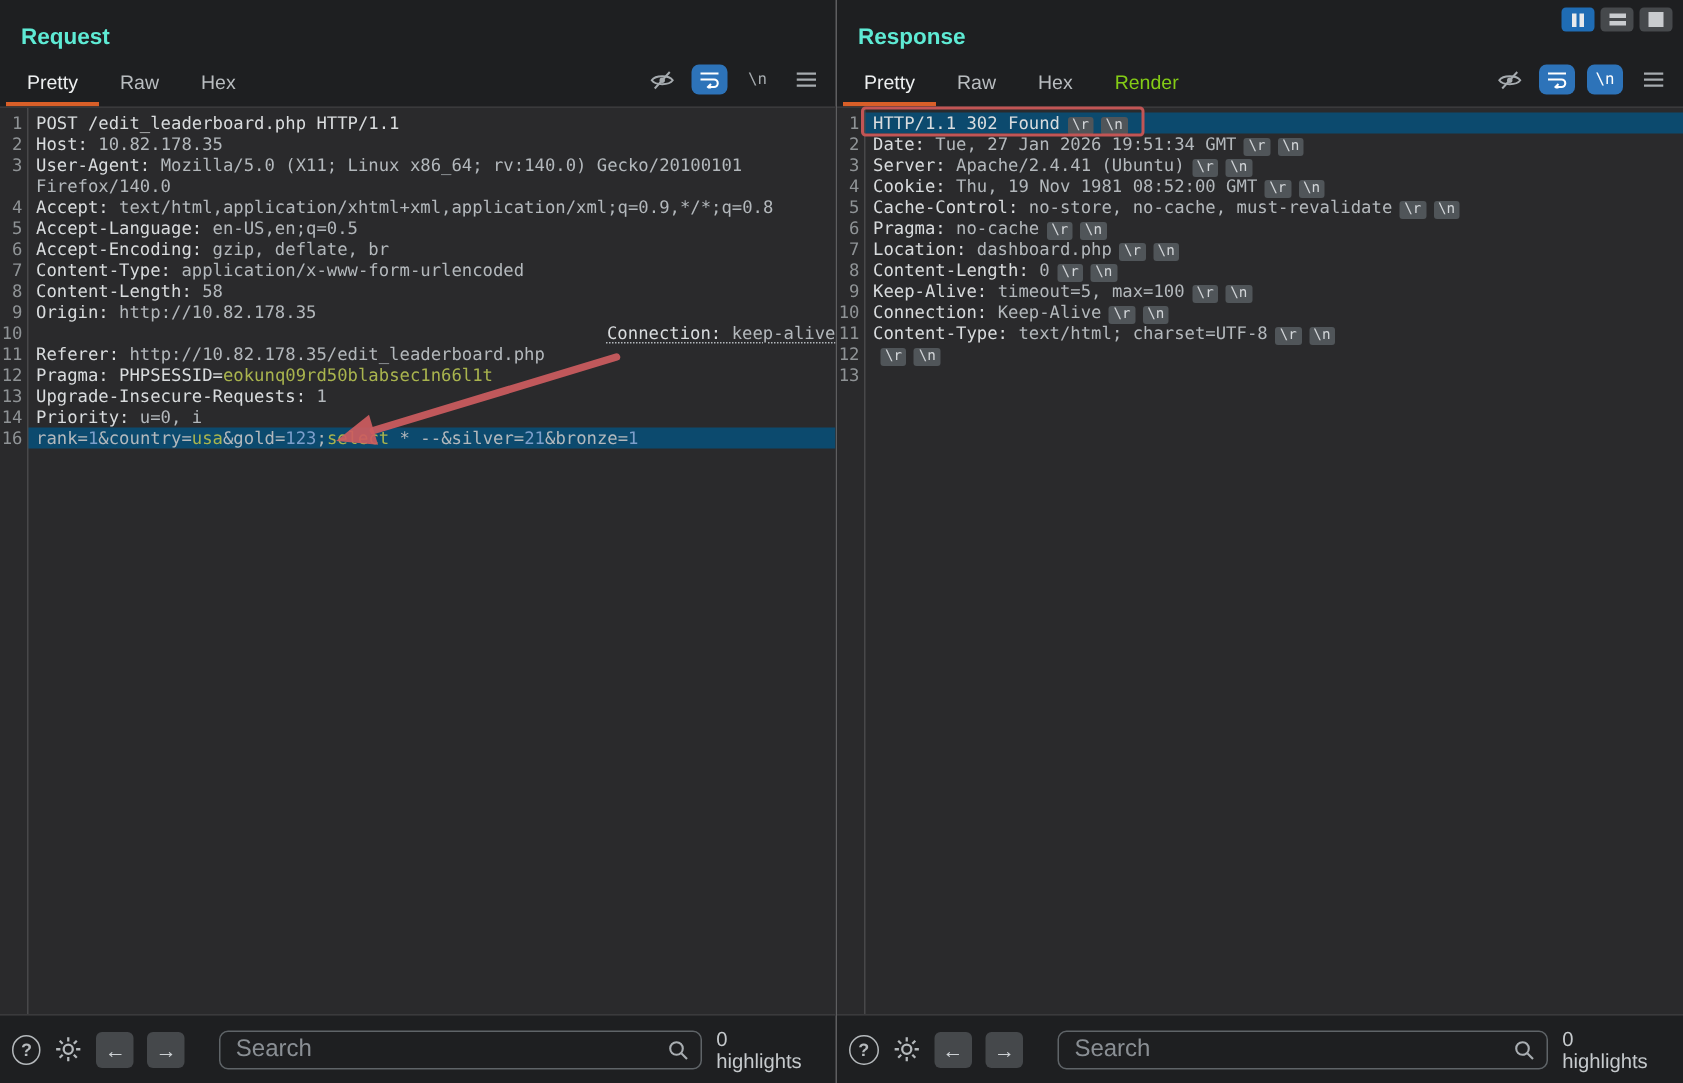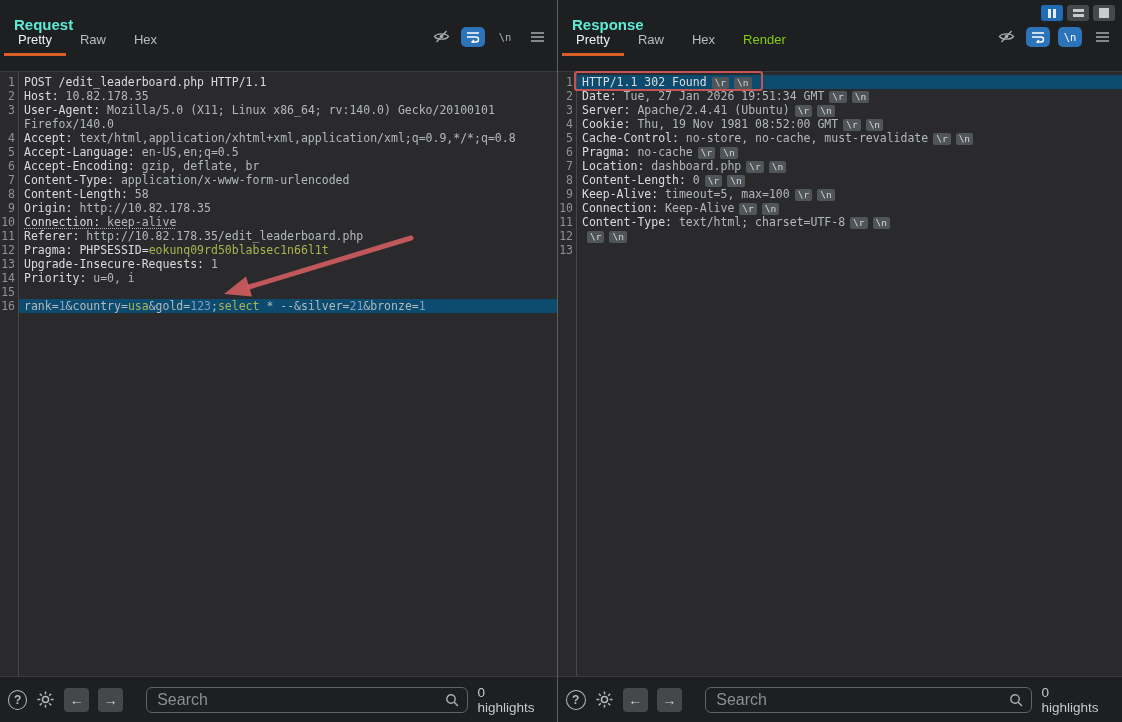--- a/index.html
+++ b/index.html
@@ -4,39 +4,39 @@
 <style>
   html,body{margin:0;padding:0;width:1122px;height:722px;overflow:hidden;}
   body{background:#131315;font-family:"Liberation Sans",sans-serif;position:relative;}
   #app{display:flex;width:1122px;height:722px;}
   .panel{background:#1e1f21;display:flex;flex-direction:column;position:relative;}
   #panel-req{width:557px;border-right:1px solid #5e5e60;}
   #panel-resp{flex:1;}
   
   .panel-header{height:71px;position:relative;flex:0 0 71px;}
   .title{position:absolute;top:16px;left:14px;font-size:15px;font-weight:bold;color:#5eead4;}
-  .tabbar{position:absolute;left:4px;right:8px;bottom:15px;display:flex;}
+  .tabbar{position:absolute;left:4px;right:8px;bottom:0;display:flex;align-items:flex-end;}
   .tab{padding:7px 14px 9px;font-size:13px;color:#b9bdc0;cursor:default;}
   .tab.active{color:#eef0f1;border-bottom:3px solid #d95f28;padding-bottom:6px;}
   .tab.disabled{color:#84cc16;}
   .view-icons{margin-left:auto;display:flex;gap:8px;align-items:center;padding-bottom:8px;}
   .icon-btn{min-width:24px;height:20px;border-radius:5px;display:flex;align-items:center;justify-content:center;color:#a6abaf;font-family:"DejaVu Sans Mono",monospace;font-size:10.5px;}
   .icon-btn.active{background:#2d73b9;color:#ffffff;}
   
   .editor{flex:1;background:#2a2a2c;border-top:1px solid #3a3a3c;border-bottom:1px solid #3a3a3c;padding-top:3px;overflow:hidden;position:relative;font-family:"DejaVu Sans Mono",monospace;font-size:11.5px;}
   .gutter-line{position:absolute;left:18px;top:0;bottom:0;width:1px;background:#48484a;}
   .code-line{display:flex;height:14px;line-height:14px;white-space:pre;}
   .lnum{flex:0 0 15px;text-align:right;padding-right:3px;color:#8f9396;}
   .ltext{flex:1;padding-left:6px;color:#b3b8bc;}
   .code-line.sel .ltext{background:#0c4a6e;}
   .tk-b{color:#d9dcde;}
   .tk-v{color:#b3b8bc;}
   .tk-s{color:#a9b44e;}
   .tk-n{color:#7d9fcb;}
-  .u-dot{text-decoration:underline dotted;text-underline-offset:2px;}
+  .u-dot{text-decoration:underline dotted;text-underline-offset:2px;text-align:right;}
   .badge{display:inline-block;background:#505559;color:#d3d6d9;border-radius:2px;padding:0 3px;margin-left:5px;font-size:9.5px;height:12px;line-height:12px;}
   
   .footer{flex:0 0 45px;display:flex;align-items:center;padding:0 12px 0 8px;gap:9px;}
   .help-icon{width:18px;height:18px;border:1.5px solid #b5b9bc;border-radius:50%;color:#b5b9bc;font-size:12px;font-weight:bold;display:flex;align-items:center;justify-content:center;}
   .gear-icon{color:#b5b9bc;display:flex;align-items:center;}
   .nav-btn{width:26px;height:24px;background:#45484b;border-radius:4px;color:#cdd1d4;display:flex;align-items:center;justify-content:center;font-size:14px;}
   .searchbox{width:335px;height:26px;border:1px solid #5f6468;border-radius:6px;display:flex;align-items:center;padding:0 8px;box-sizing:border-box;margin-left:14px;}
   .searchbox input{flex:1;background:transparent;border:none;outline:none;color:#d0d3d6;font-size:16px;font-family:"Liberation Sans",sans-serif;}
   .searchbox input::placeholder{color:#8a8f94;}
   .mag-icon{color:#a9aeb2;display:flex;align-items:center;}
@@ -97,21 +97,20 @@
         <div class="code-line"><span class="lnum">5</span><span class="ltext"><span class="tk-b">Accept-Language:</span><span class="tk-v"> en-US,en;q=0.5</span></span></div>
         <div class="code-line"><span class="lnum">6</span><span class="ltext"><span class="tk-b">Accept-Encoding:</span><span class="tk-v"> gzip, deflate, br</span></span></div>
         <div class="code-line"><span class="lnum">7</span><span class="ltext"><span class="tk-b">Content-Type:</span><span class="tk-v"> application/x-www-form-urlencoded</span></span></div>
         <div class="code-line"><span class="lnum">8</span><span class="ltext"><span class="tk-b">Content-Length:</span><span class="tk-v"> 58</span></span></div>
         <div class="code-line"><span class="lnum">9</span><span class="ltext"><span class="tk-b">Origin:</span><span class="tk-v"> http://10.82.178.35</span></span></div>
         <div class="code-line"><span class="lnum">10</span><span class="ltext u-dot"><span class="tk-b">Connection:</span><span class="tk-v"> keep-alive</span></span></div>
         <div class="code-line"><span class="lnum">11</span><span class="ltext"><span class="tk-b">Referer:</span><span class="tk-v"> http://10.82.178.35/edit_leaderboard.php</span></span></div>
         <div class="code-line"><span class="lnum">12</span><span class="ltext"><span class="tk-b">Pragma:</span><span class="tk-b"> PHPSESSID=</span><span class="tk-s">eokunq09rd50blabsec1n66l1t</span></span></div>
         <div class="code-line"><span class="lnum">13</span><span class="ltext"><span class="tk-b">Upgrade-Insecure-Requests:</span><span class="tk-v"> 1</span></span></div>
         <div class="code-line"><span class="lnum">14</span><span class="ltext"><span class="tk-b">Priority:</span><span class="tk-v"> u=0, i</span></span></div>
-        <div class="code-line"><span class="lnum">15</span><span class="ltext"></span></div>
         <div class="code-line sel"><span class="lnum">16</span><span class="ltext"><span class="tk-v">rank=</span><span class="tk-n">1</span><span class="tk-v">&amp;country=</span><span class="tk-s">usa</span><span class="tk-v">&amp;gold=</span><span class="tk-n">123</span><span class="tk-v">;</span><span class="tk-s">select</span><span class="tk-v"> * --&amp;silver=</span><span class="tk-n">21</span><span class="tk-v">&amp;bronze=</span><span class="tk-n">1</span></span></div>
       </div>
     <div class="footer">
       <div class="help-icon">?</div>
       <div class="gear-icon">
         <svg viewBox="0 0 20 20" width="19" height="19">
             <g fill="none" stroke="currentColor" stroke-width="1.6">
               <circle cx="10" cy="10" r="3.2"></circle>
               <path d="M10 1.5v3 M10 15.5v3 M1.5 10h3 M15.5 10h3 M4 4l2.1 2.1 M13.9 13.9L16 16 M16 4l-2.1 2.1 M6.1 13.9L4 16"></path>
             </g>

